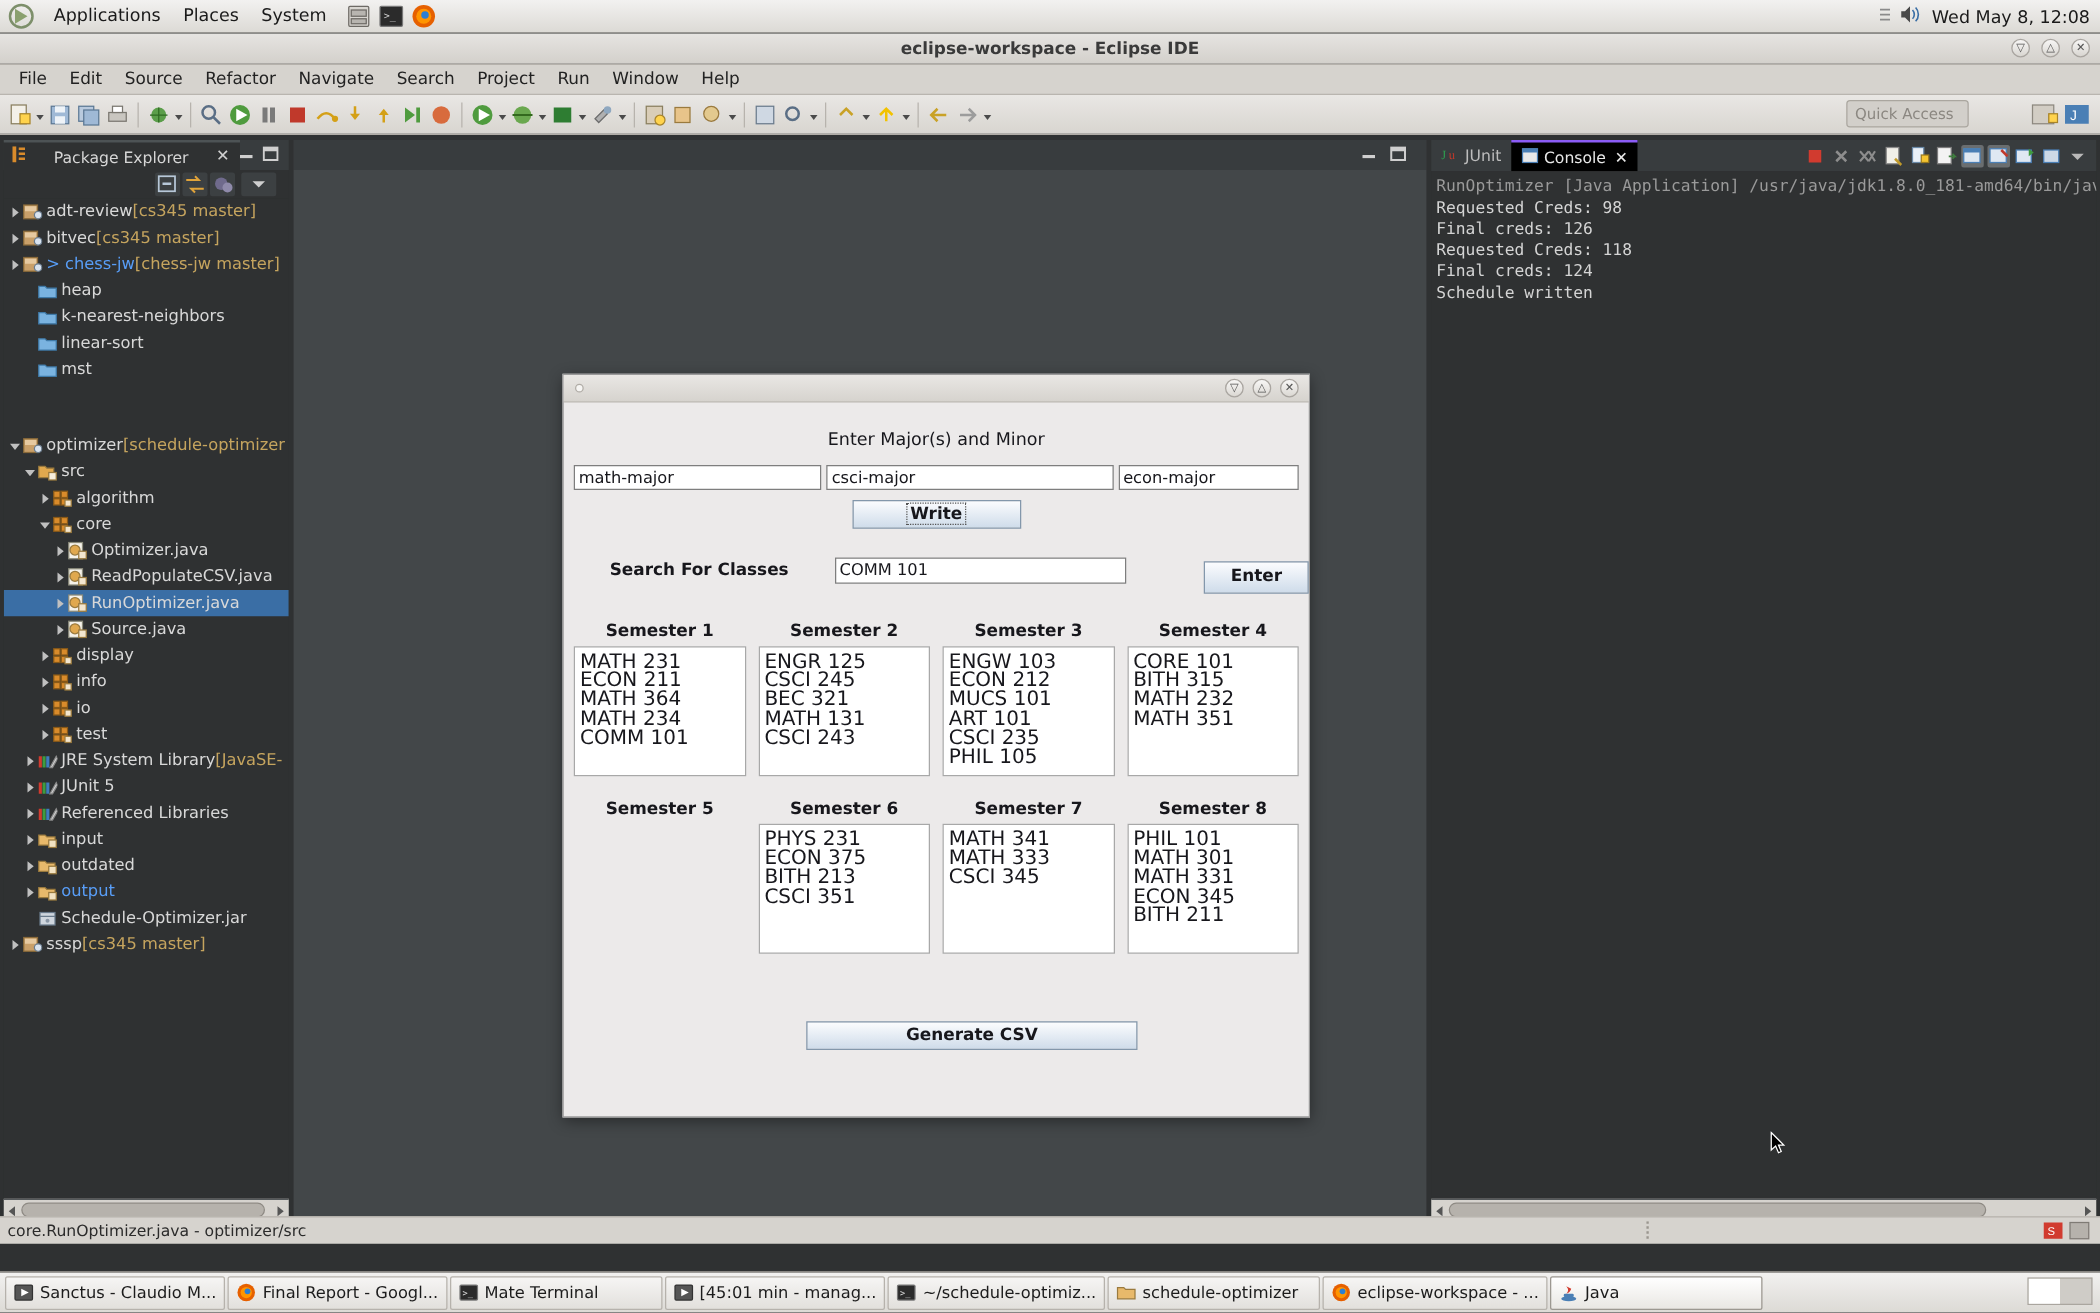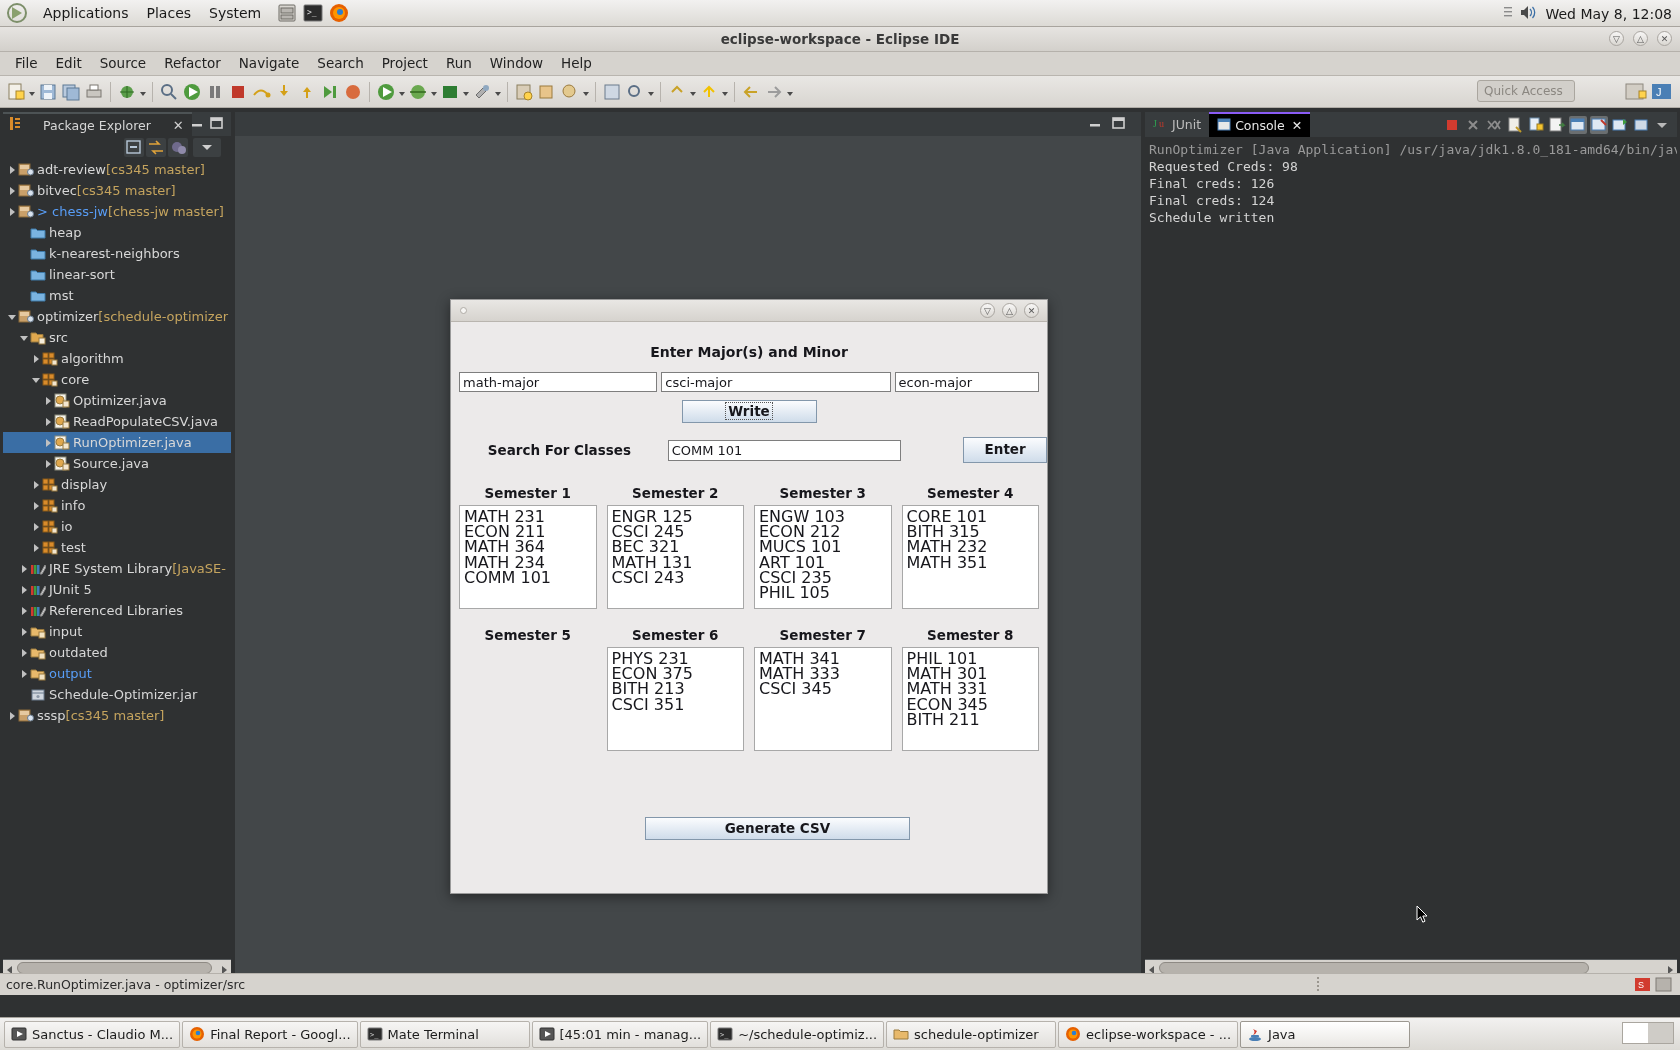--- a/index.html
+++ b/index.html
@@ -114,31 +114,31 @@
     position:absolute; left:450px; top:190px; width:598px; height:595px;
     background:#eceaea; border:1px solid #9a9a9a;
     box-shadow:0 3px 12px rgba(0,0,0,.45);
     font-family:"DejaVu Sans", sans-serif;
   }
   #dlg-title{height:22px;background:linear-gradient(#e9e7e4,#d6d3ce);border-bottom:1px solid #b9b5af;position:relative;}
   #dlg-title .dot{position:absolute;left:9px;top:7px;width:7px;height:7px;border-radius:50%;background:#f6f5f3;border:1px solid #b0aca6;}
   #dlg-title .dbtns{position:absolute;right:8px;top:3px;display:flex;gap:7px;}
   .dbtn{width:15px;height:15px;border-radius:50%;background:linear-gradient(#f8f7f6,#dbd8d3);border:1px solid #a9a5a0;
     display:flex;align-items:center;justify-content:center;font-size:9px;color:#555;}
-  #dlg-heading{text-align:center;font-weight:bold;font-size:14px;color:#17171c;margin-top:22px;}
+  #dlg-heading{text-align:center;font-weight:normal;font-size:14px;color:#17171c;margin-top:22px;}
   #majors-row{display:flex;gap:4px;margin:12px 8px 0 8px;}
   .jtext{
     background:#fff;border:1px solid #7e7e7e;height:20px;font-size:13px;color:#17171c;
     padding:1px 3px;line-height:18px;
   }
   #major-1{width:199px;} #major-2{width:230px;} #major-3{width:145px;}
   .jbutton{
     background:linear-gradient(#fbfcfe,#cfdcea);
     border:1px solid #8397ab; font-size:13.5px; font-weight:bold; color:#17171c;
-    text-align:center; line-height:20px; height:23px;
+    text-align:center; line-height:20px; height:23px;margin-top:12px;
   }
   #write-btn{width:135px;height:23px;margin:8px auto 0 auto;}
   #write-btn span{border:1px dotted #555;padding:0 2px;}
   #search-row{display:flex;align-items:center;margin:14px 0 0 0;}
   #search-label{width:220px;text-align:center;font-weight:bold;font-size:13.5px;color:#17171c;}
   #search-input{width:237px;height:21px;}
   #enter-btn{width:85px;height:26px;margin-left:62px;}
   .sem-grid{margin:22px 8px 0 8px;}
   .sem-row{display:flex;gap:10px;}
   .sem-col{width:141px;}
@@ -468,21 +468,21 @@
               </svg></span>
             <span>linear-sort</span>
           </div>
           <div class="trow" style="padding-left: 16px;">
             <span class="arrow"></span>
             <span class="ticon"><svg width="16" height="15">
                 <path d="M1 4 h5 l1.5 1.5 H15 V13 H1 z" fill="#7ab3e0" stroke="#3f7aa8"></path>
               </svg></span>
             <span>mst</span>
           </div>
-          <div class="trow" style="padding-left: 4px;">
+          <div class="trow" style="padding-left: 4px; margin-top: 40px;">
             <span class="arrow d"></span>
             <span class="ticon"><svg width="16" height="15">
                 <rect x="1" y="2" width="11" height="11" fill="#c9a06a" stroke="#8a6a3a"></rect>
                 <rect x="2" y="3" width="9" height="4" fill="#e6c9a0"></rect>
                 <circle cx="12.5" cy="10" r="3" fill="#d9e3ef" stroke="#6a7b8c"></circle>
               </svg></span>
             <span>optimizer</span>
             <span class="suffix"> [schedule-optimizer</span>
           </div>
           <div class="trow" style="padding-left: 16px;">
@@ -762,20 +762,21 @@
               </svg></span>
           <span class="ctool"><svg width="18" height="18">
                 <path d="M4 7 l5 5 5 -5z" fill="#b9b9b9"></path>
               </svg></span>
         </div>
       </div>
       <div id="console-body">
         <div class="hdr">RunOptimizer [Java Application] /usr/java/jdk1.8.0_181-amd64/bin/java (May 8</div>
         <div>Requested Creds: 98</div>
         <div>Final creds: 126</div>
+        <div>Requested Creds: 118</div>
         <div>Final creds: 124</div>
         <div>Schedule written</div>
       </div>
       <div id="console-scroll">
         <span class="sarr" style="left:2px"><svg width="10" height="10">
               <path d="M7 1 L2 5 L7 9z" fill="#555"></path>
             </svg></span>
         <span class="thumb"></span>
         <span class="sarr" style="right:2px"><svg width="10" height="10">
               <path d="M3 1 L8 5 L3 9z" fill="#555"></path>

